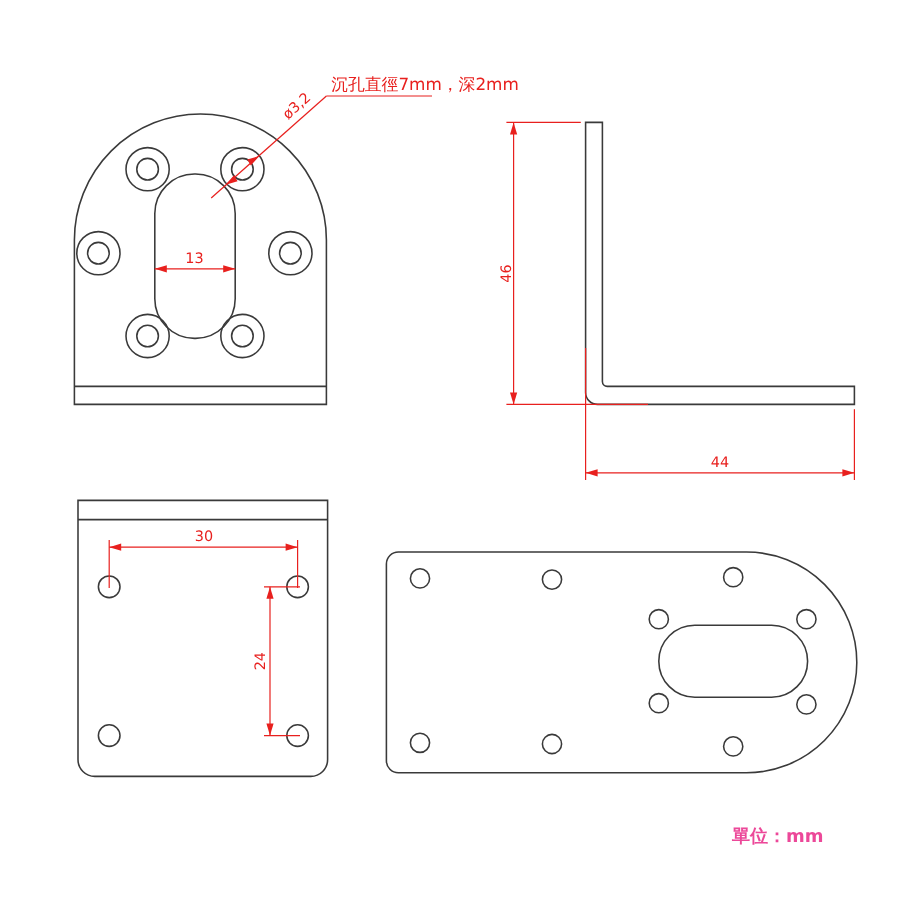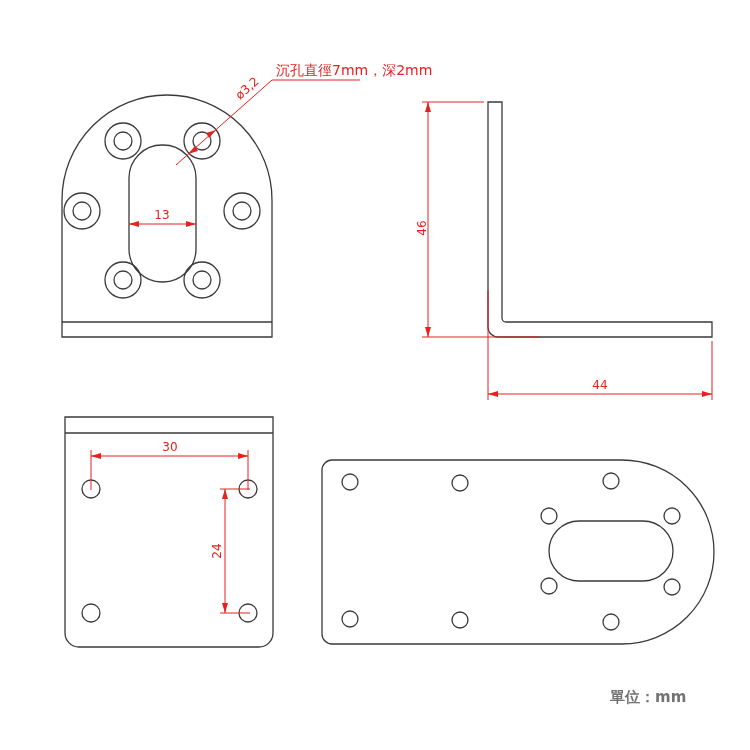--- a/index.html
+++ b/index.html
@@ -3,21 +3,21 @@
 <meta charset="utf-8">
 <style>
   html, body { margin:0; padding:0; background:#ffffff; }
   body { width:750px; height:750px; position:relative; overflow:hidden; font-family:"DejaVu Sans", sans-serif; }
   svg { position:absolute; left:0; top:0; }
   .part { fill:none; stroke:#3a3a3a; stroke-width:1.3; }
   .dim { fill:none; stroke:#e8201e; stroke-width:1; }
   .arrow { fill:#e8201e; stroke:none; }
   .dimtext { fill:#e8201e; font-family:"DejaVu Sans", sans-serif; font-size:12px; }
   .note { fill:#e8201e; font-family:"DejaVu Sans", sans-serif; font-size:14px; }
-  .unit { position:absolute; left:610px; top:688px; font-size:15px; font-weight:bold; color:#737373; font-family:"DejaVu Sans", sans-serif; }
+  .unit { position:absolute; left:610px; top:688px; font-size:15px; font-weight:bold; color:#ec4899; font-family:"DejaVu Sans", sans-serif; }
 </style>
 </head>
 <body>
 
 <svg width="750" height="750" viewBox="0 0 750 750">
 
   <g>
     <path class="part" d="M62,337 L62,200 A105,105 0 0 1 272,200 L272,337 Z"></path>
     <line class="part" x1="62" y1="322" x2="272" y2="322"></line>
 

